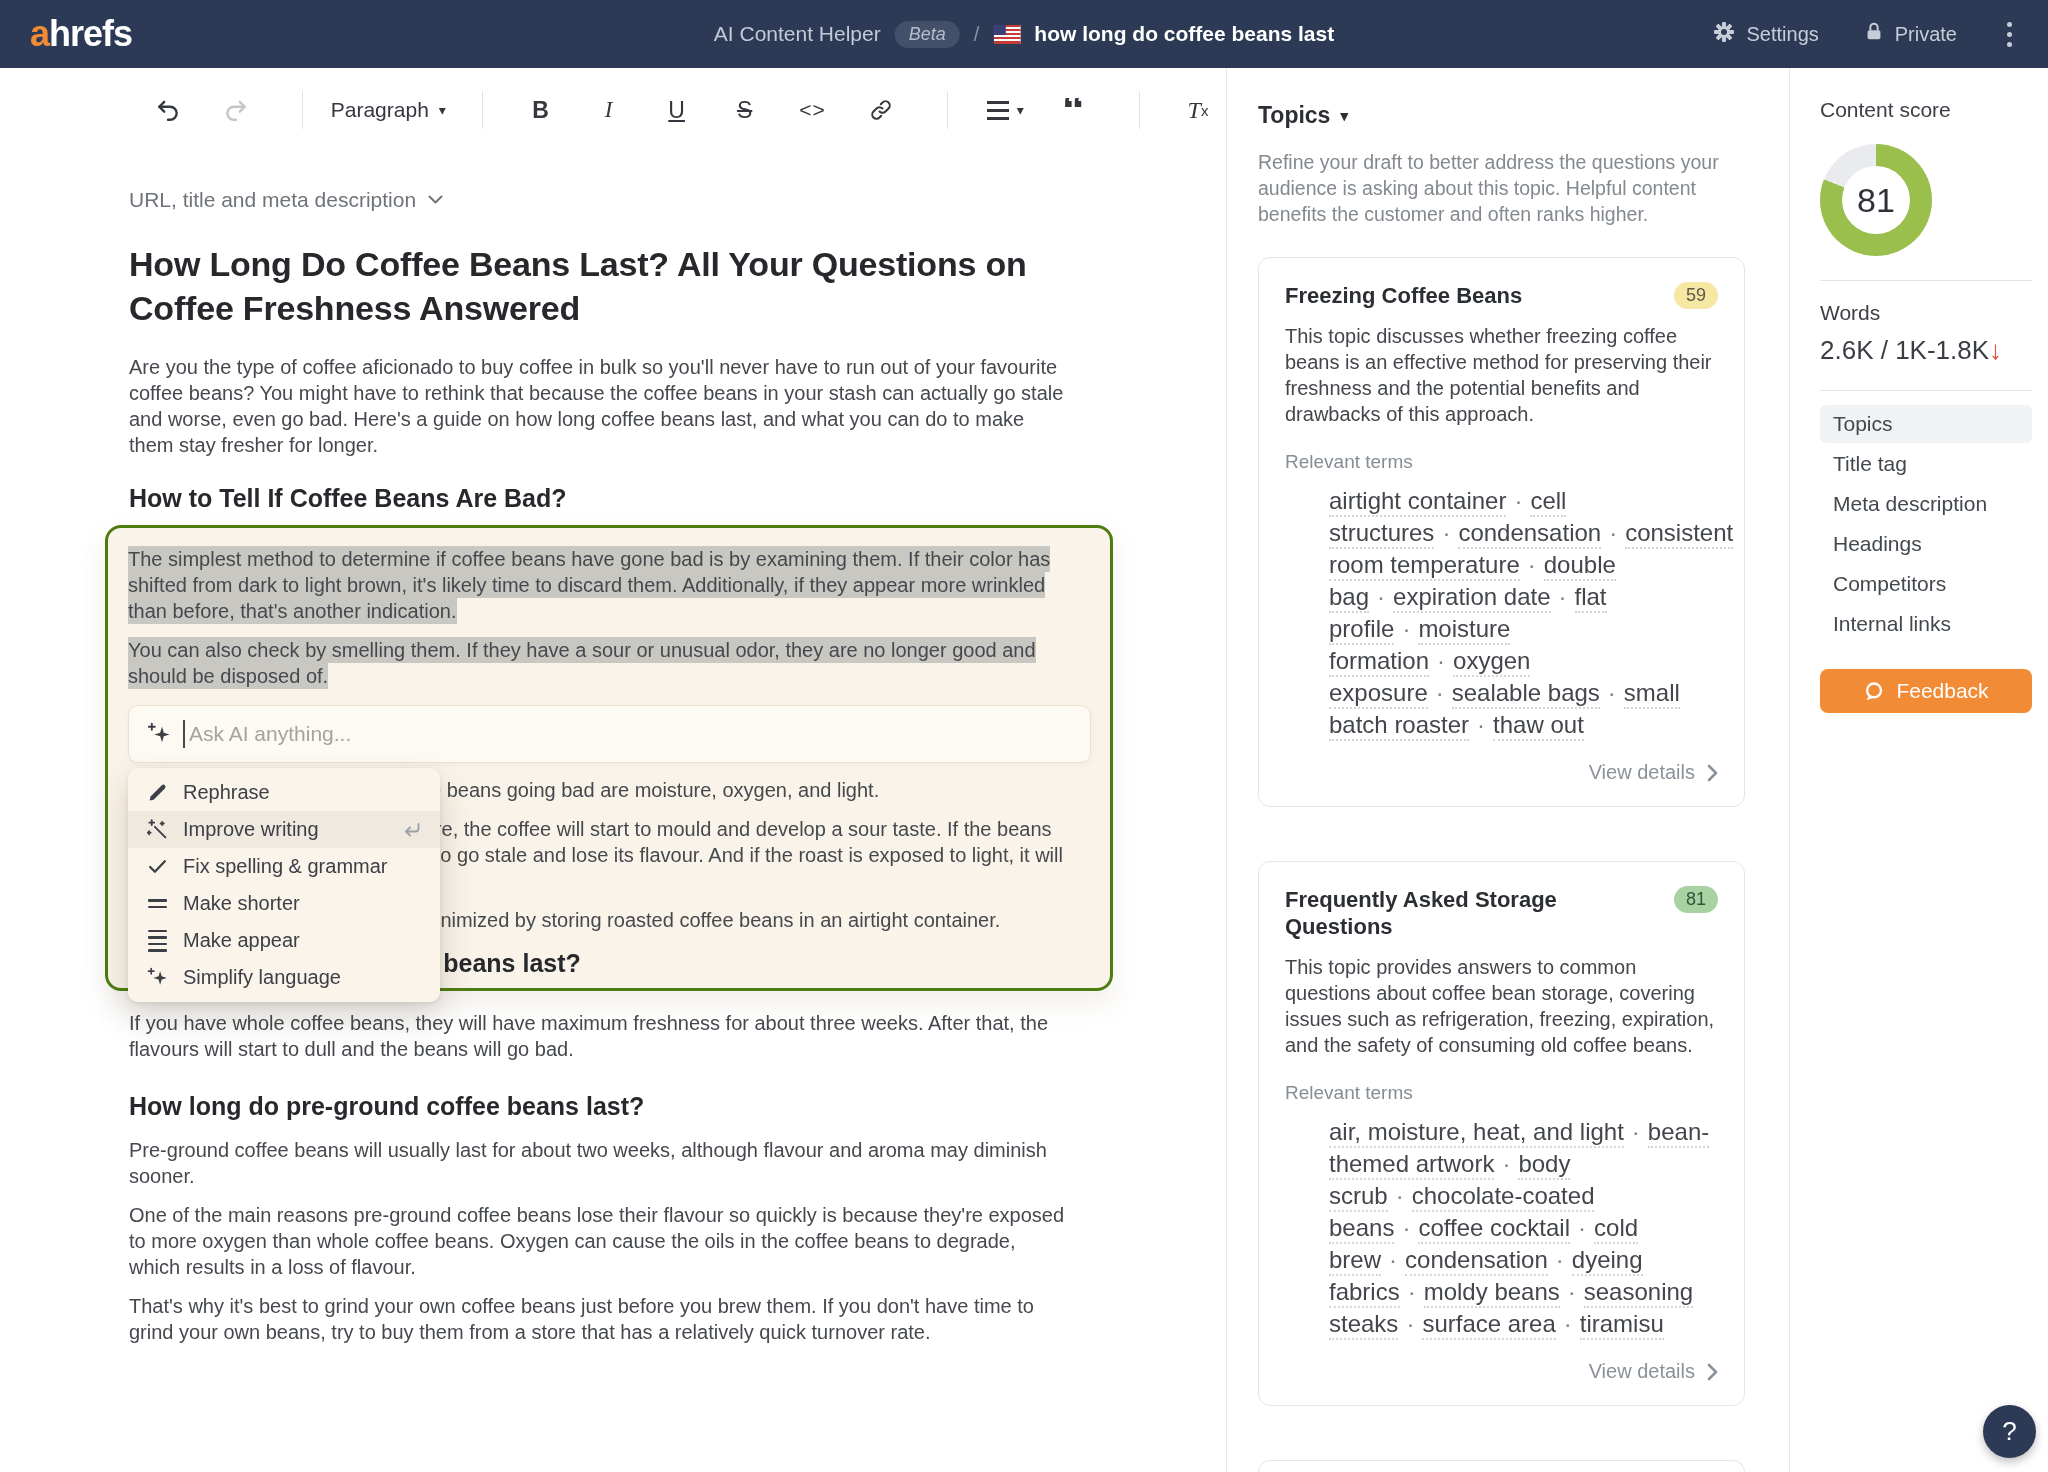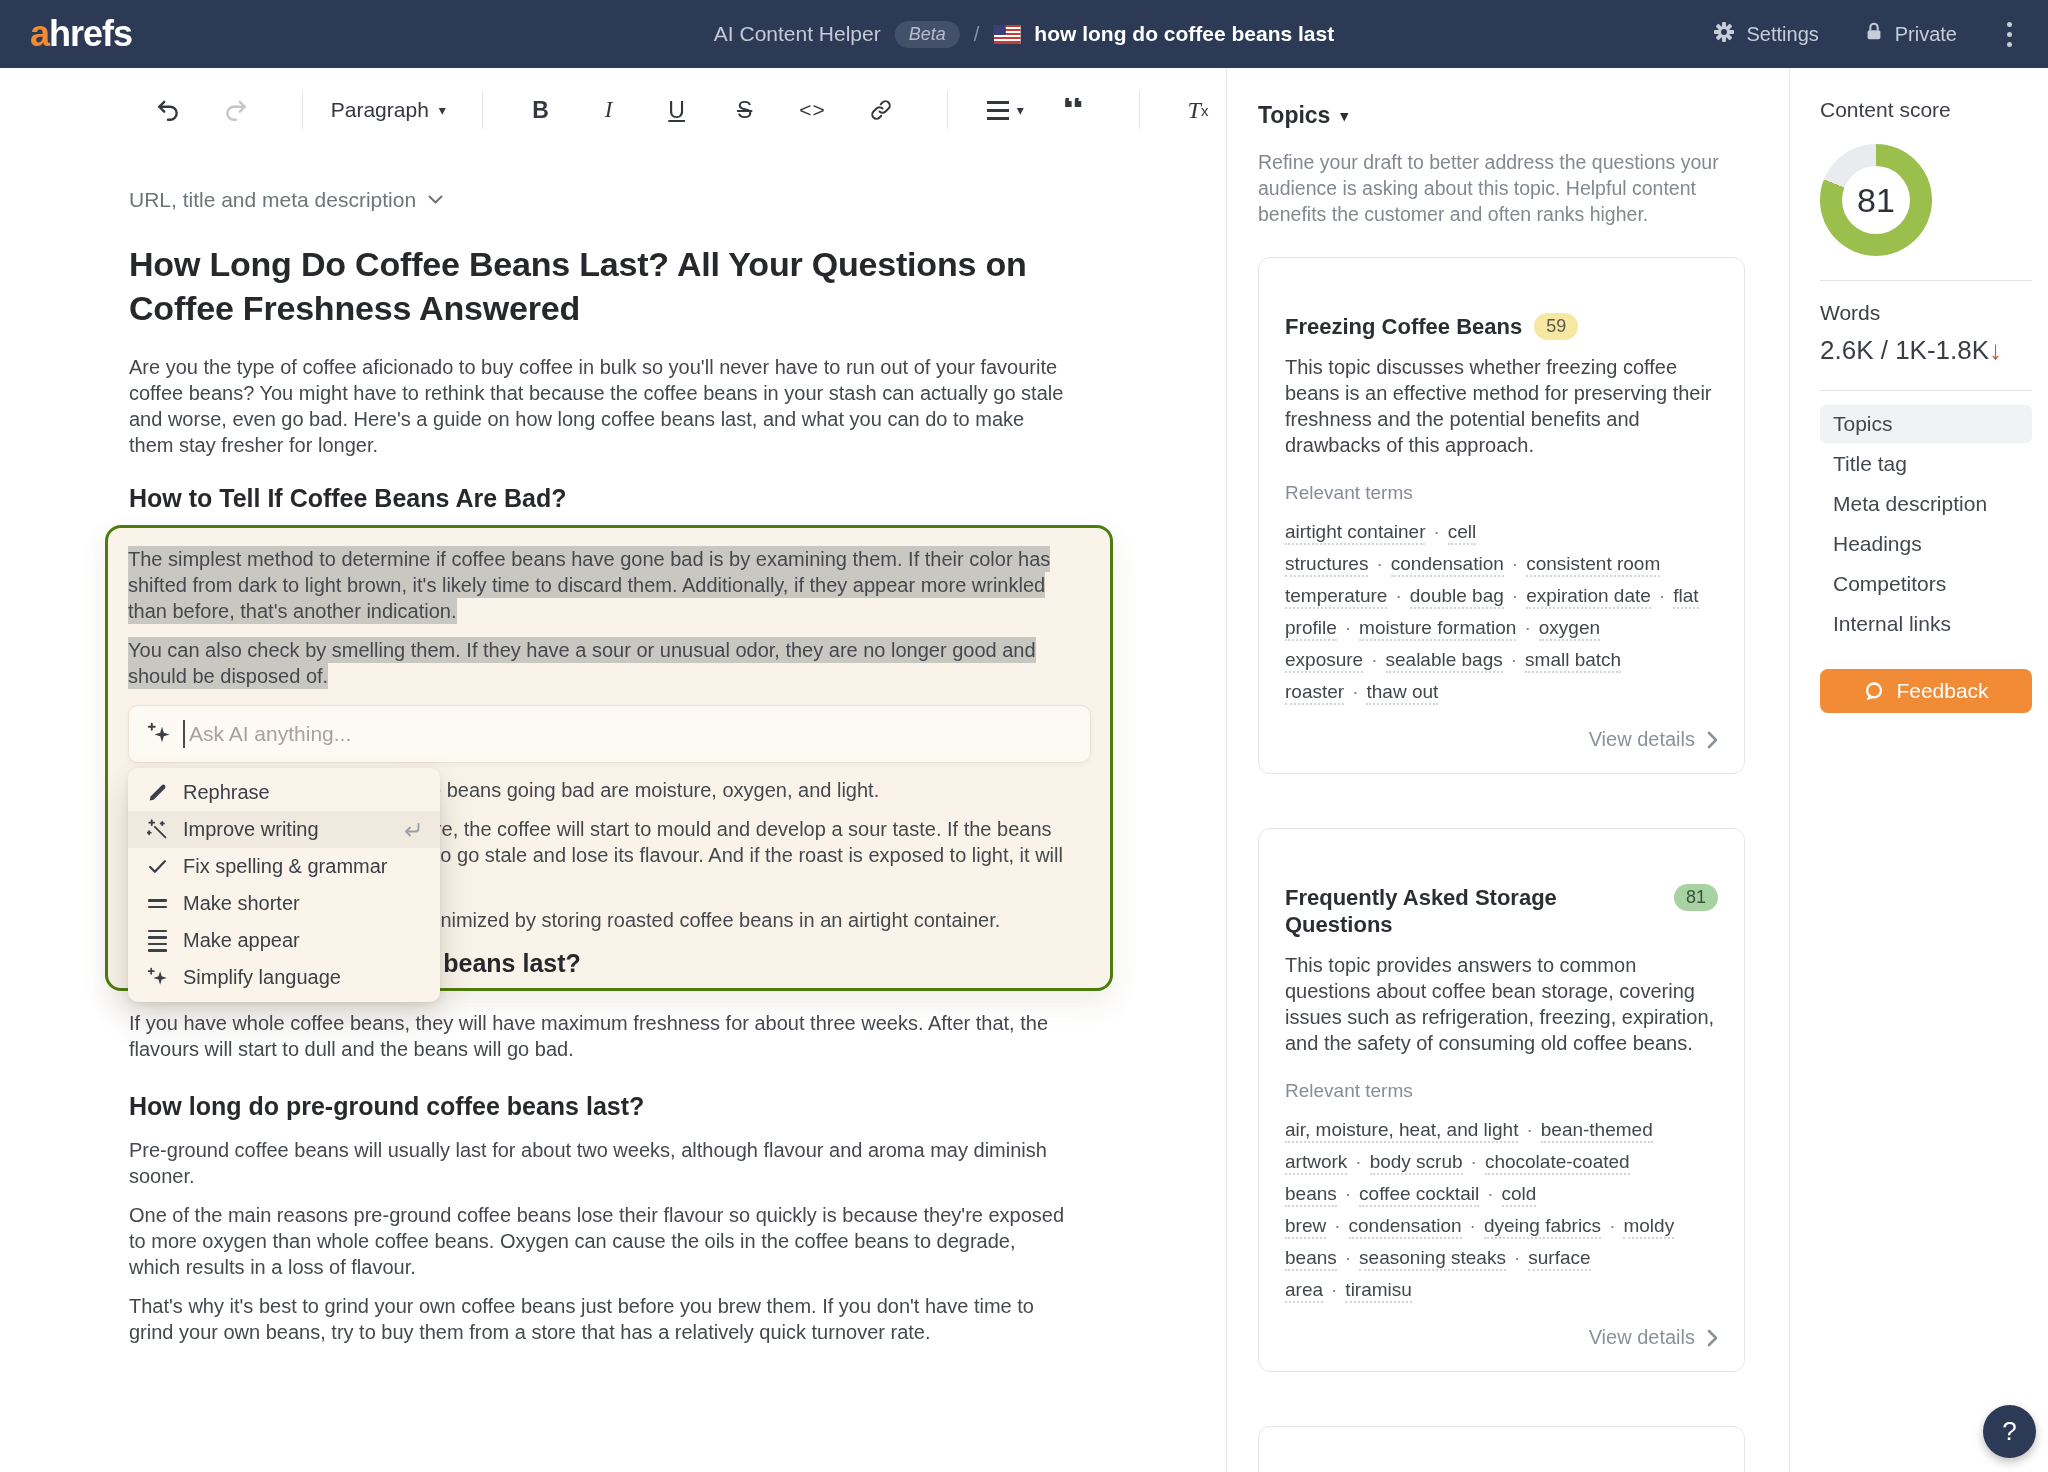--- a/index.html
+++ b/index.html
@@ -78,28 +78,28 @@
   .mi-return { margin-left:auto; color:#9aa0a7; display:flex; }
   .lines2, .lines4 { display:flex; flex-direction:column; gap:4px; width:19px; }
   .lines2 i, .lines4 i { display:block; height:2.5px; background:#3c4046; border-radius:1px; }
 
   
   .topics-head { display:flex; align-items:center; gap:10px; font-size:23px; font-weight:bold; color:#2b2e33; cursor:pointer; }
   .topics-caret { font-size:15px; color:#2b2e33; }
   .topics-desc { margin-top:20px; width:486px; font-size:19.5px; line-height:26px; color:#83898f; }
   .topic-card { margin-top:30px; width:487px; border:1px solid #e3e5e8; border-radius:12px; padding:24px 26px 22px 26px; background:#fff; }
   .topic-card + .topic-card { margin-top:54px; }
-  .card-head { display:flex; align-items:flex-start; gap:12px;margin-top:31px; }
+  .card-head { display:flex; align-items:flex-start; justify-content:space-between; gap:23px; }
   .card-title { font-size:22px; font-weight:bold; color:#2b2e33; line-height:27px; }
   .score-pill { font-size:18px; padding:3px 12px; border-radius:15px; flex-shrink:0; }
   .score-pill.yellow { background:#f6e7a3; color:#5d5a4a; }
   .score-pill.green { background:#a9d2a3; color:#33523c; }
   .card-body { margin-top:14px; font-size:20px; line-height:26px; color:#43474c; }
   .relevant-label { margin-top:24px; font-size:19px; color:#878d94; }
-  .terms { margin-top:12px; font-size:19px; line-height:32px; color:#43474c; }
+  .terms { margin-top:12px; font-size:24px; line-height:32px; color:#43474c;margin-left:44px; }
   .terms .term { border-bottom:2px dotted #d7d5d1; padding-bottom:1px; cursor:pointer; }
   .terms .dot { color:#7d8288; margin:0 8px; }
   .view-row { margin-top:20px; display:flex; justify-content:flex-end; align-items:center; gap:12px; color:#8b9198; font-size:20px; cursor:pointer; }
 
   
   .rail-label { font-size:21px; color:#3c4046; }
   .donut { margin-top:22px; width:112px; height:112px; border-radius:50%; position:relative; }
   .donut::after { content:""; position:absolute; left:22px; top:22px; width:68px; height:68px; border-radius:50%; background:#fff; }
   .donut-num { position:absolute; inset:0; display:flex; align-items:center; justify-content:center; font-size:34px; color:#2e3238; z-index:2; }
   .rail-hr { border:none; border-top:1px solid #e3e4e6; margin-top:24px; width:212px; }

